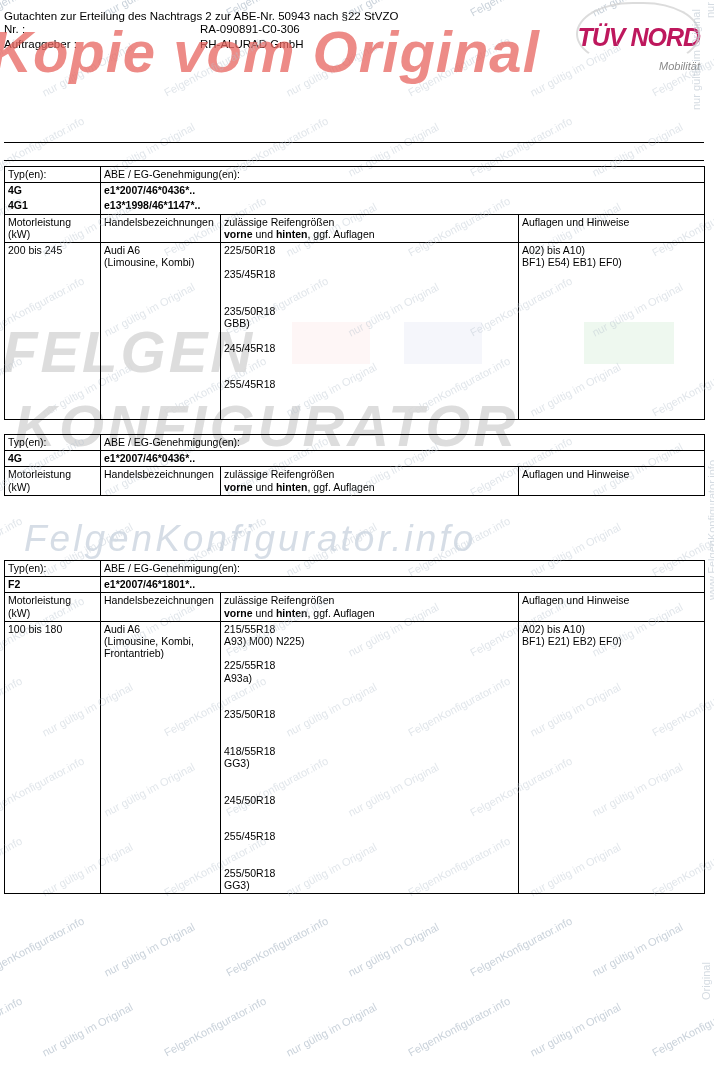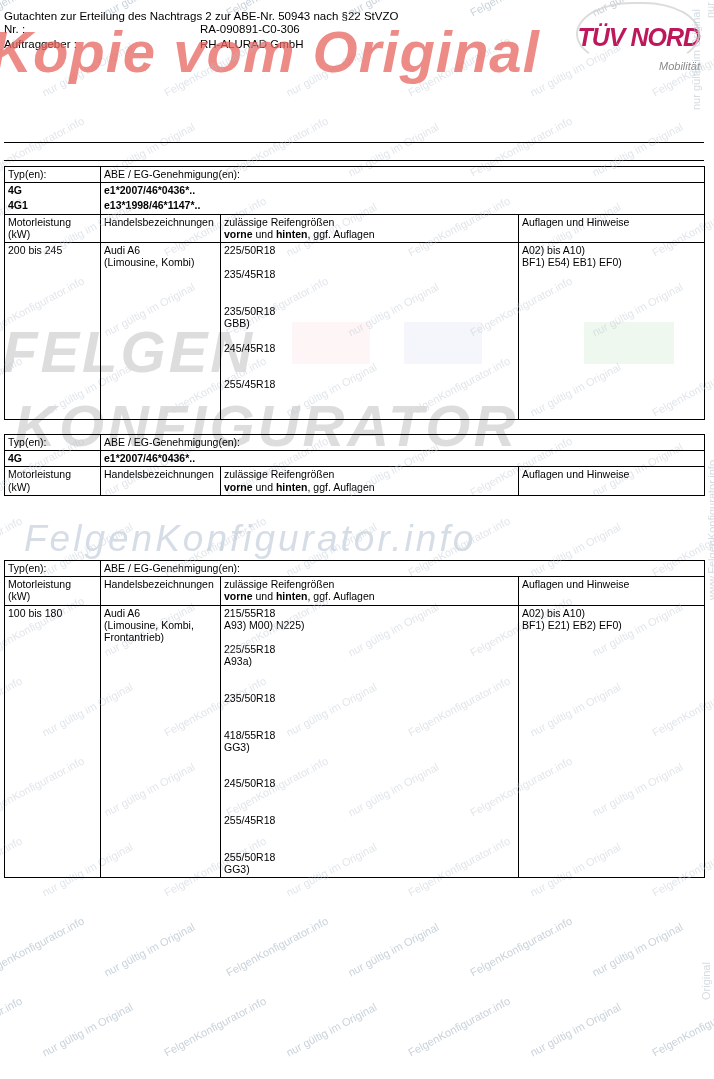--- a/index.html
+++ b/index.html
@@ -335,20 +335,24 @@
         <col style="width:120px">
         <col style="width:298px">
         <col style="width:186px">
     </colgroup>
     <tbody>
       <tr>
         <td>Typ(en):</td>
         <td colspan="3">ABE / EG-Genehmigung(en):</td>
       </tr>
       <tr>
+        <td class="b">F2</td>
+        <td class="b" colspan="3">e1*2007/46*1801*..</td>
+      </tr>
+      <tr>
         <td class="cellpad">Motorleistung
 (kW)</td>
         <td>Handelsbezeichnungen</td>
         <td>
           <span>zulässige Reifengrößen</span><br>
           <span class="b">vorne</span><span> und </span><span class="b">hinten</span><span>, ggf. Auflagen</span>
         </td>
         <td>Auflagen und Hinweise</td>
       </tr>
       <tr style="height:268px;margin-top:12px;">

